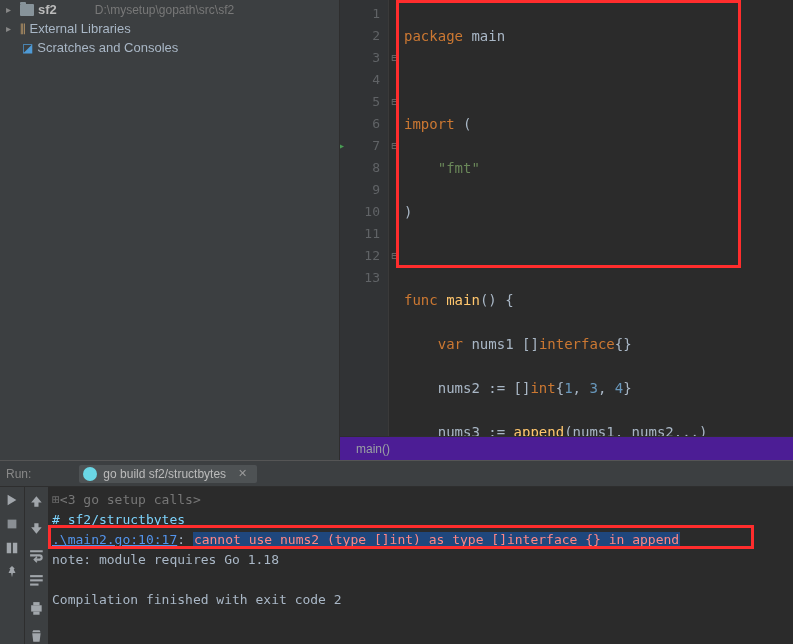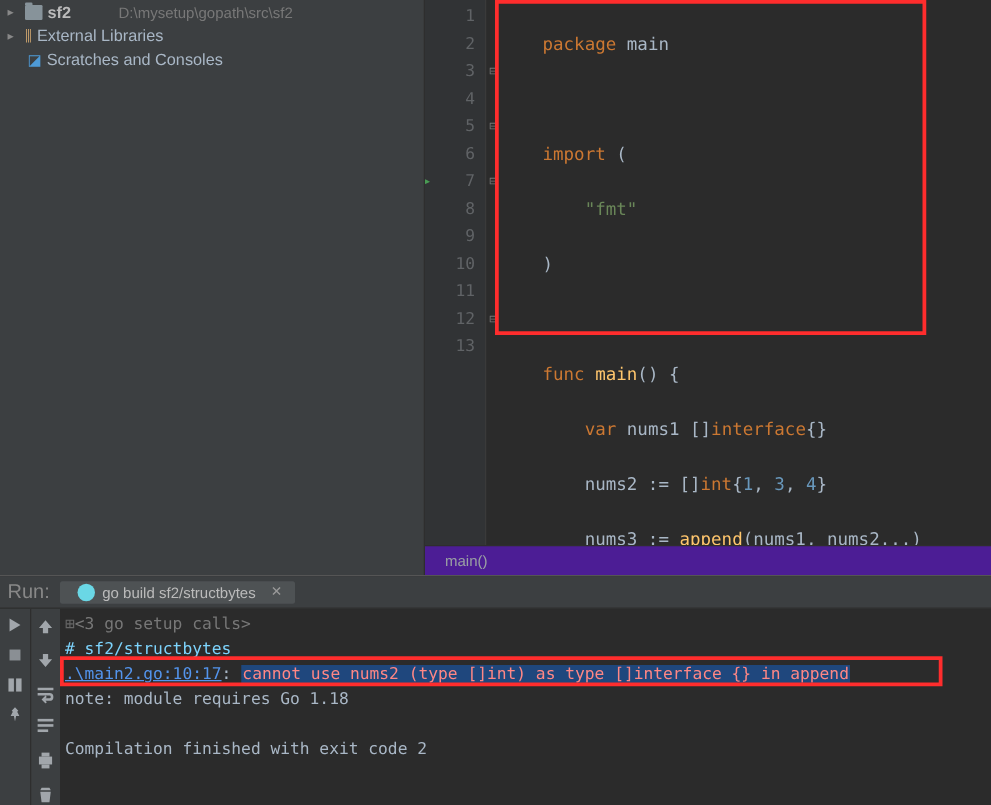--- a/index.html
+++ b/index.html
@@ -16,33 +16,33 @@
   .scratch-icon{color:#4e9ad6;font-size:12px;}
   .node-name{color:#bbbbbb;font-weight:bold;}
   .node-path{color:#787878;font-size:12px;margin-left:4px;padding-left:30px;}
   .editor-area{flex:1;display:flex;flex-direction:column;background:#2b2b2b;position:relative;}
   .editor-body{flex:1;display:flex;position:relative;overflow:hidden;}
   .gutter{width:48px;background:#313335;text-align:right;padding-right:8px;color:#606366;font-family:Consolas,monospace;font-size:13px;line-height:22px;padding-top:3px;}
   .gutter .ln{position:relative;}
   .run-gutter-icon{position:absolute;left:-2px;color:#499c54;font-size:10px;}
   .fold-col{width:12px;background:#2b2b2b;border-left:1px solid #3a3a3a;font-family:Consolas,monospace;font-size:10px;line-height:22px;color:#777;padding-top:3px;text-align:center;}
   .code{flex:1;font-family:Consolas,monospace;font-size:14px;line-height:22px;padding-top:3px;position:relative;white-space:pre;}
-  .code-line{padding-left:4px;height:22px;margin-left:30px;}
+  .code-line{padding-left:4px;height:22px;}
   .k{color:#cc7832;}
   .s{color:#6a8759;}
   .n{color:#6897bb;}
   .fn{color:#ffc66d;}
   .t{color:#a9b7c6;}
   .err-underline{text-decoration:wavy underline #a52f2f;text-underline-offset:2px;}
   .red-frame{position:absolute;border:3px solid #ff2d2d;pointer-events:none;}
   .breadcrumb{height:24px;background:#4c1d95;border-top:1px solid #2e2e2e;display:flex;align-items:center;padding-left:16px;color:#9aa0a4;font-size:12px;}
   .bottom-area{height:184px;display:flex;flex-direction:column;border-top:1px solid #555;background:#2b2b2b;}
   .run-header{height:26px;background:#3c3f41;display:flex;align-items:center;gap:8px;padding-left:4px;border-bottom:1px solid #2e2e2e;}
-  .run-label{color:#888;font-size:16px;margin-left:2px;}
-  .run-tab{display:flex;align-items:center;gap:6px;background:#4e5254;padding:2px 10px 2px 14px;font-size:12px;color:#bbbbbb;border-radius:2px;position:relative;}
+  .run-label{color:#888;font-size:12px;margin-left:2px;}
+  .run-tab{display:flex;align-items:center;gap:6px;background:#4e5254;padding:2px 10px 2px 4px;font-size:12px;color:#bbbbbb;border-radius:2px;position:relative;margin-left:40px;}
   .go-icon{width:14px;height:14px;border-radius:50%;background:#6ad7e5;display:inline-block;position:relative;}
   .close-x{color:#999;font-size:11px;margin-left:6px;}
   .run-body{flex:1;display:flex;overflow:hidden;}
   .run-leftbar{width:24px;background:#3c3f41;display:flex;flex-direction:column;align-items:center;padding-top:6px;gap:10px;}
   .run-leftbar svg{width:14px;height:14px;}
   .run-secondbar{width:24px;background:#3c3f41;display:flex;flex-direction:column;align-items:center;padding-top:6px;gap:10px;border-left:1px solid #2e2e2e;}
   .console{flex:1;font-family:Consolas,monospace;font-size:13px;line-height:20px;padding:3px 0 6px 4px;position:relative;overflow:hidden;}
   .console .gray{color:#777;}
   .console .cmt{color:#7dd3fc;}
   .console .link{color:#5394ec;text-decoration:underline;}

